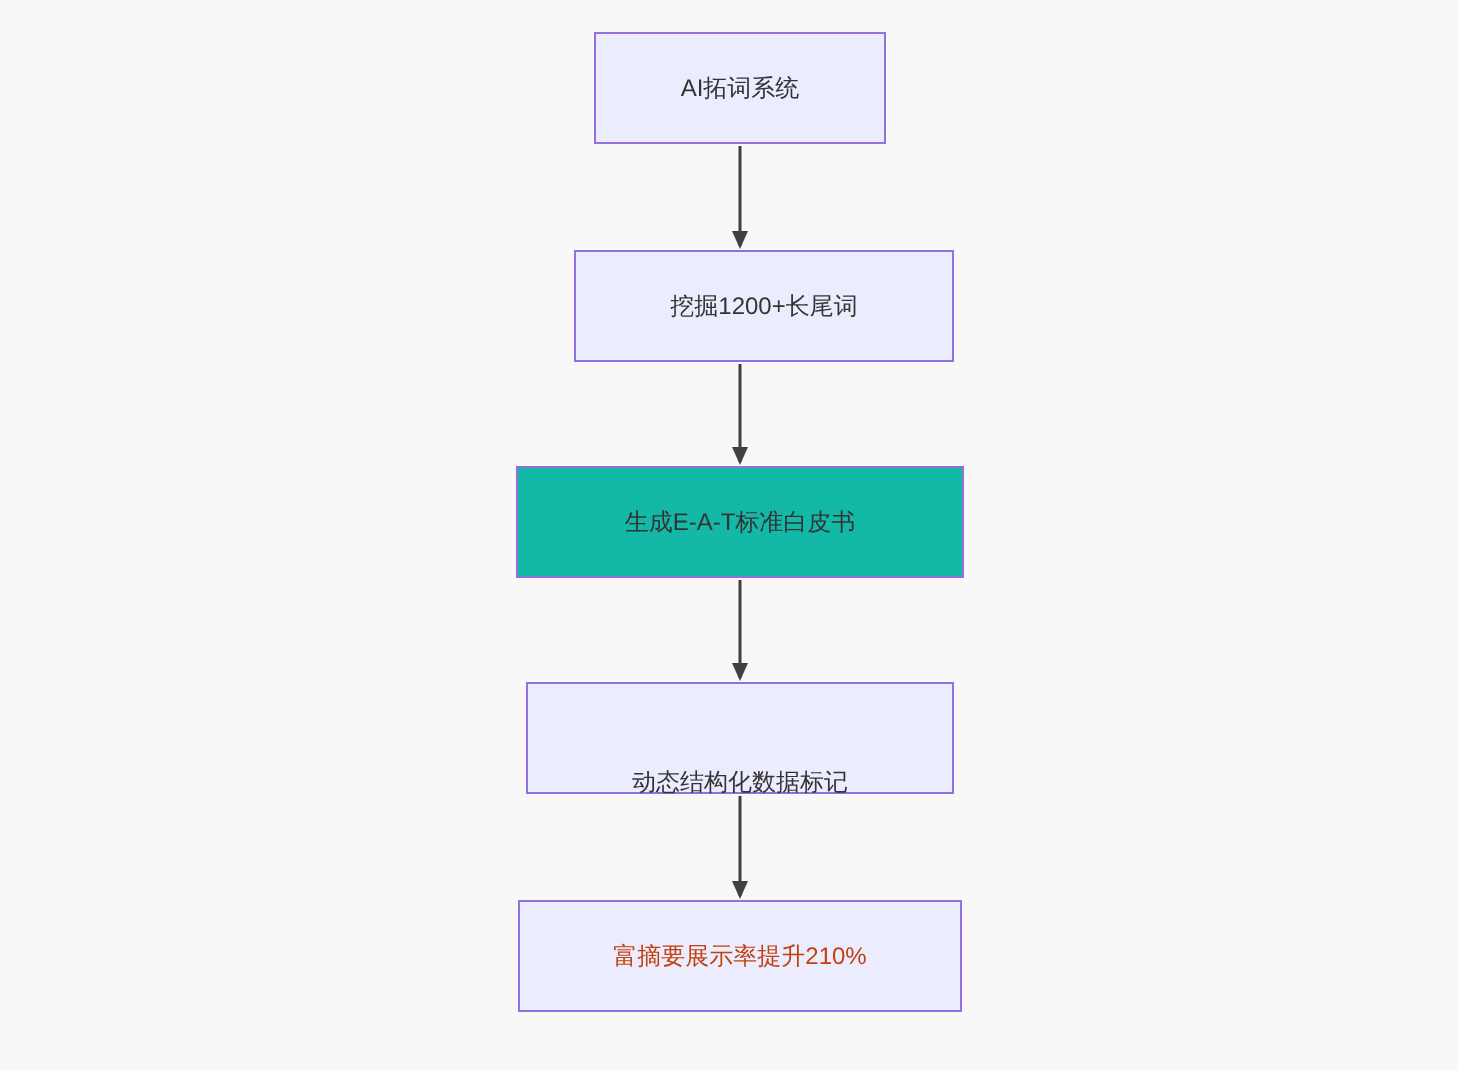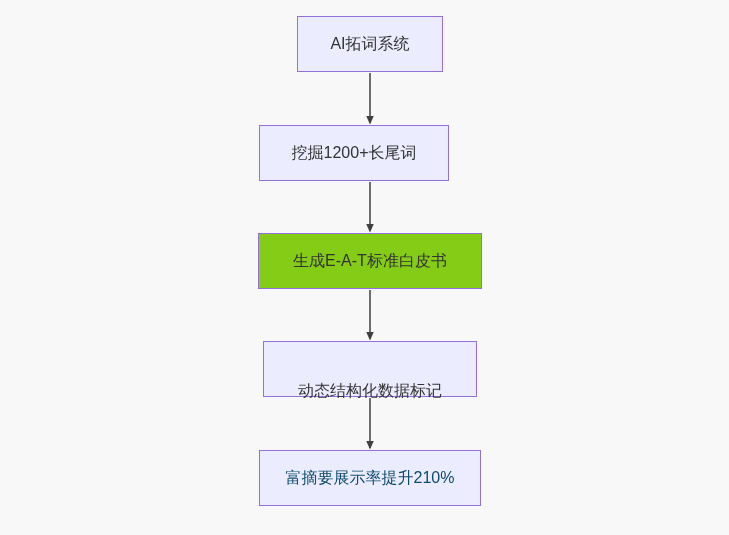--- a/index.html
+++ b/index.html
@@ -25,21 +25,21 @@
   .flow-node {
     position: absolute;
     box-sizing: border-box;
     background: #ECECFF;
     border: 1px solid #9370DB;
     display: flex;
     align-items: center;
     justify-content: center;
   }
   .flow-node .node-label {
-    font-size: 16px;
+    font-size: 12px;
     color: #333333;
     text-align: center;
     white-space: nowrap;
     line-height: 1.2;
   }
 </style>
 </head>
 <body style="background: rgb(248, 248, 248);">
 
 <div id="canvas" style="background: rgb(248, 248, 248);">
@@ -53,26 +53,26 @@
         <line x1="370" y1="73" x2="370" y2="123" stroke="#404040" stroke-width="1.5" marker-end="url(#arrowhead)"></line>
         <line x1="370" y1="182" x2="370" y2="231" stroke="#404040" stroke-width="1.5" marker-end="url(#arrowhead)"></line>
         <line x1="370" y1="290" x2="370" y2="339" stroke="#404040" stroke-width="1.5" marker-end="url(#arrowhead)"></line>
         <line x1="370" y1="398" x2="370" y2="448" stroke="#404040" stroke-width="1.5" marker-end="url(#arrowhead)"></line>
       </g>
   </svg>
   <div id="node-layer">
       <div class="flow-node" style="left: 297px; top: 16px; width: 146px; height: 56px; background: rgb(236, 236, 255); border-color: rgb(147, 112, 219);">
         <span class="node-label" style="color: rgb(51, 51, 51);">AI拓词系统</span>
       </div>
-      <div class="flow-node" style="left: 259px; top: 125px; width: 190px; height: 56px; background: rgb(236, 236, 255); border-color: rgb(147, 112, 219);">
+      <div class="flow-node" style="left: 287px; top: 125px; width: 190px; height: 56px; background: rgb(236, 236, 255); border-color: rgb(147, 112, 219);">
         <span class="node-label" style="color: rgb(51, 51, 51);">挖掘1200+长尾词</span>
       </div>
-      <div class="flow-node" style="left: 258px; top: 233px; width: 224px; height: 56px; background: #84cc16; border-color: rgb(147, 112, 219);">
+      <div class="flow-node" style="left: 258px; top: 233px; width: 224px; height: 56px; background: #14b8a6; border-color: rgb(147, 112, 219);">
         <span class="node-label" style="color: rgb(51, 51, 51);">生成E-A-T标准白皮书</span>
       </div>
       <div class="flow-node" style="left: 263px; top: 341px; width: 214px; height: 56px; background: rgb(236, 236, 255); border-color: rgb(147, 112, 219);">
         <span class="node-label" style="color: rgb(51, 51, 51); margin-top: 44px;">动态结构化数据标记</span>
       </div>
       <div class="flow-node" style="left: 259px; top: 450px; width: 222px; height: 56px; background: rgb(236, 236, 255); border-color: rgb(147, 112, 219);">
-        <span class="node-label" style="color: #0c4a6e;">富摘要展示率提升210%</span>
+        <span class="node-label" style="color: #c2410c;">富摘要展示率提升210%</span>
       </div>
     </div>
 </div>
 
 </body></html>

